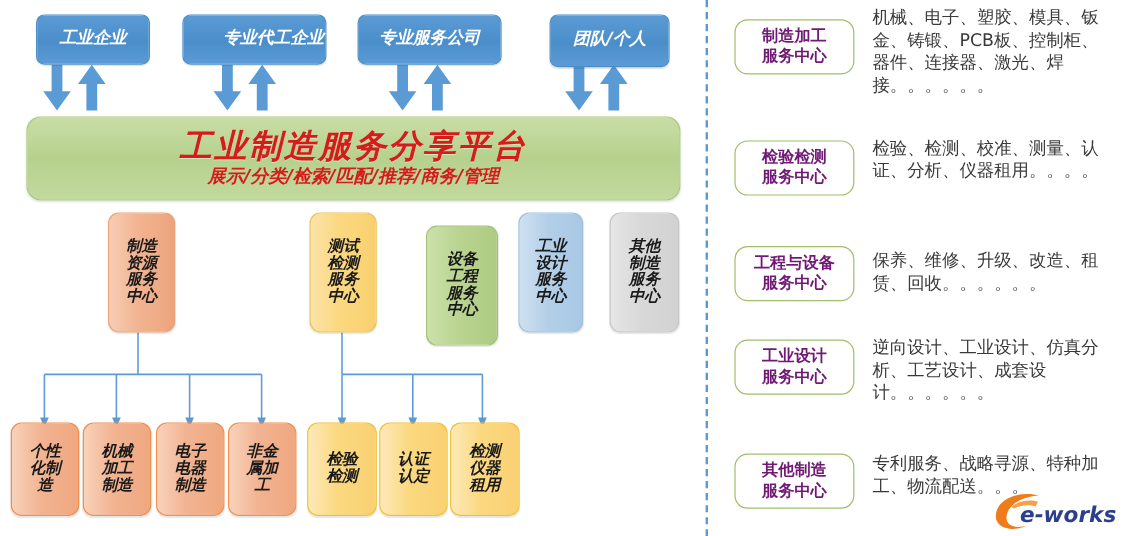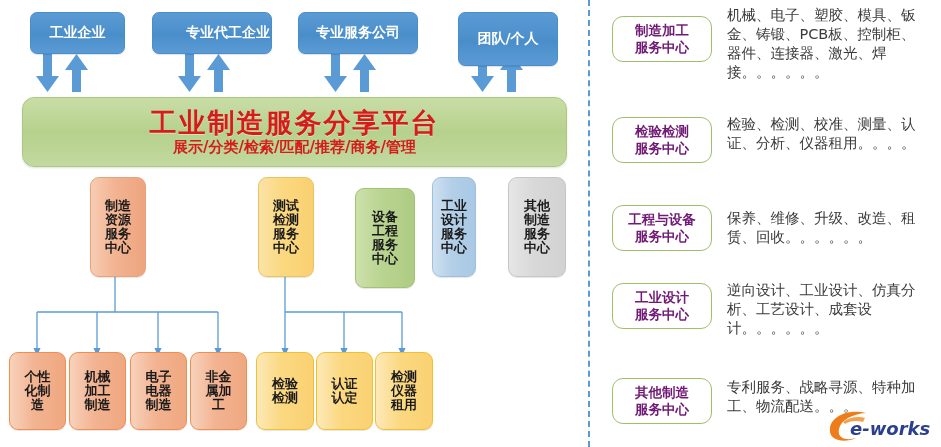--- a/index.html
+++ b/index.html
@@ -7,21 +7,21 @@
     width:941px;height:447px;
     background:#ffffff;
     font-family:"DejaVu Sans","Liberation Sans",sans-serif;
     overflow:hidden;
     position:relative;
   }
   #root{position:relative;width:941px;height:447px;}
 
   
   .node{position:absolute;box-sizing:border-box;display:flex;align-items:center;
-        justify-content:center;text-align:center;line-height:1.08;}
+        justify-content:center;text-align:center;line-height:1.08;font-style:italic;}
 
   
   .topbox{
     background:linear-gradient(180deg,#5b9bd5 0%,#4a8ec9 55%,#5b9bd5 100%);
     border:1px solid #4a8ec9;border-radius:7px;
     color:#ffffff;font-weight:bold;font-size:14px;
     box-shadow:0 1px 1px rgba(0,0,0,.12);
   }
 
   
@@ -127,21 +127,21 @@
 
   <div class="node topbox" style="left:30px;top:12px;width:95px;height:42px;">
     <span>工业企业</span>
   </div>
   <div class="node topbox" style="left:152px;top:12px;width:120px;height:42px;padding-left:32px;">
     <span>专业代工企业</span>
   </div>
   <div class="node topbox" style="left:298px;top:12px;width:120px;height:42px;">
     <span>专业服务公司</span>
   </div>
-  <div class="node topbox" style="left:458px;top:12px;width:100px;height:54px;">
+  <div class="node topbox" style="left:458px;top:12px;width:100px;height:44px;">
     <span>团队/个人</span>
   </div>
 
   <div class="node platform" style="left:22px;top:97px;width:545px;height:70px;">
     <div class="t1">工业制造服务分享平台</div>
     <div class="t2">展示/分类/检索/匹配/推荐/商务/管理</div>
   </div>
 
   <div class="node catbox cat-salmon" style="left:90px;top:177px;width:56px;height:100px;">
     <span class="ln">制造</span>
@@ -157,21 +157,21 @@
     <span class="ln">中心</span>
   </div>
 
   <div class="node catbox cat-green" style="left:355px;top:188px;width:60px;height:100px;">
     <span class="ln">设备</span>
     <span class="ln">工程</span>
     <span class="ln">服务</span>
     <span class="ln">中心</span>
   </div>
 
-  <div class="node catbox cat-blue" style="left:432px;top:177px;width:44px;height:100px;">
+  <div class="node catbox cat-blue" style="left:432px;top:177px;width:54px;height:100px;">
     <span class="ln">工业</span>
     <span class="ln">设计</span>
     <span class="ln">服务</span>
     <span class="ln">中心</span>
   </div>
 
   <div class="node catbox cat-grey" style="left:508px;top:177px;width:58px;height:100px;">
     <span class="ln">其他</span>
     <span class="ln">制造</span>
     <span class="ln">服务</span>

